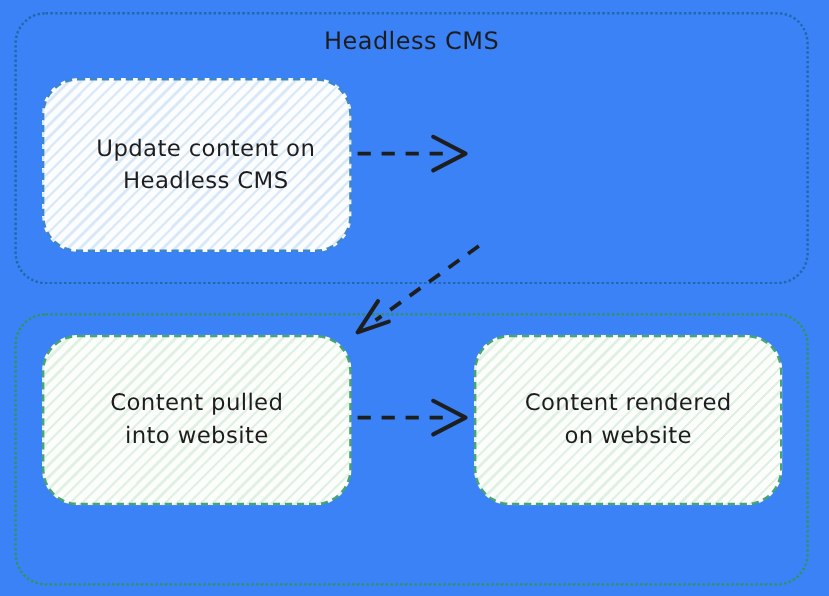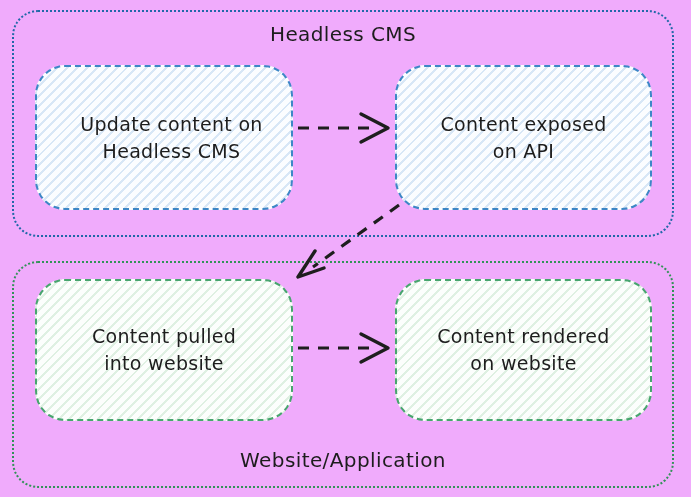--- a/index.html
+++ b/index.html
@@ -5,21 +5,21 @@
   * { margin: 0; padding: 0; box-sizing: border-box; }
   html, body { background: #ffffff; }
   body {
     font-family: "DejaVu Sans", "Liberation Sans", sans-serif;
     color: #1d1d1d;
   }
   .stage {
     position: relative;
     width: 691px;
     height: 497px;
-    background: #f0abfc;
+    background: #3b82f6;
     overflow: hidden;
     text-decoration: underline;
   }
   .cluster {
     position: absolute;
     border-radius: 26px;
   }
   .cluster-blue {
     left: 12px; top: 10px; width: 662px; height: 227px;
     border: 2.5px dotted #2068a8;
@@ -90,36 +90,31 @@
 <body>
 
 <div class="stage">
 
   <section class="cluster cluster-blue">
     <div class="cluster-label cluster-label-top">Headless CMS</div>
     <div class="node node-blue b1">
       <span class="node-text">Update content on
 Headless CMS</span>
     </div>
-    <div class="node node-blue b2">
-      <span class="node-text">Content exposed
-on API</span>
-    </div>
   </section>
 
   <section class="cluster cluster-green">
     <div class="node node-green b3">
       <span class="node-text">Content pulled
 into website</span>
     </div>
     <div class="node node-green b4">
       <span class="node-text">Content rendered
 on website</span>
     </div>
-    <div class="cluster-label cluster-label-bottom">Website/Application</div>
   </section>
 
   <svg class="arrows" viewBox="0 0 691 497" xmlns="http://www.w3.org/2000/svg">
     <g>
       <line class="arrow-line" x1="298" y1="128" x2="378" y2="128"></line>
       <polyline class="arrow-head" points="361,114 388,128 361,142"></polyline>
     </g>
     <g>
       <line class="arrow-line" x1="298" y1="348" x2="378" y2="348"></line>
       <polyline class="arrow-head" points="361,334 388,348 361,362"></polyline>

